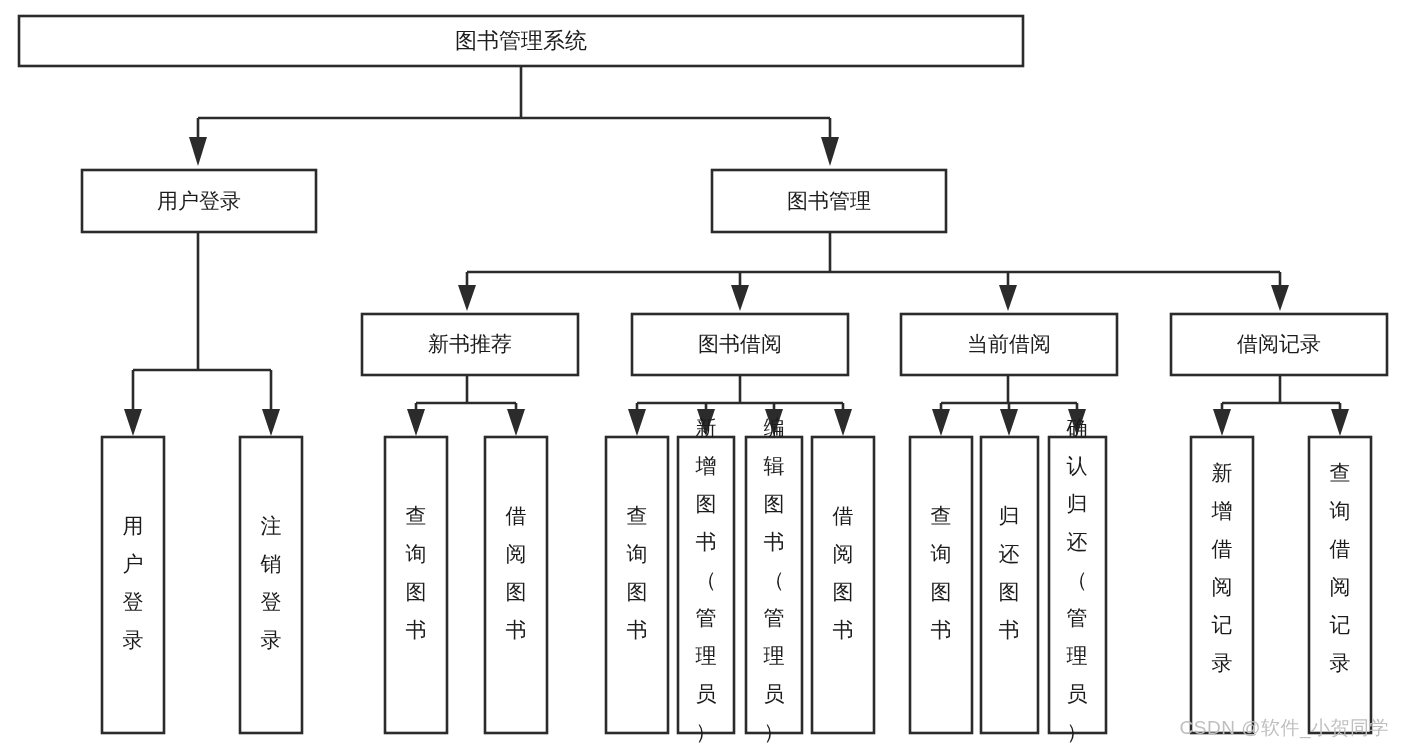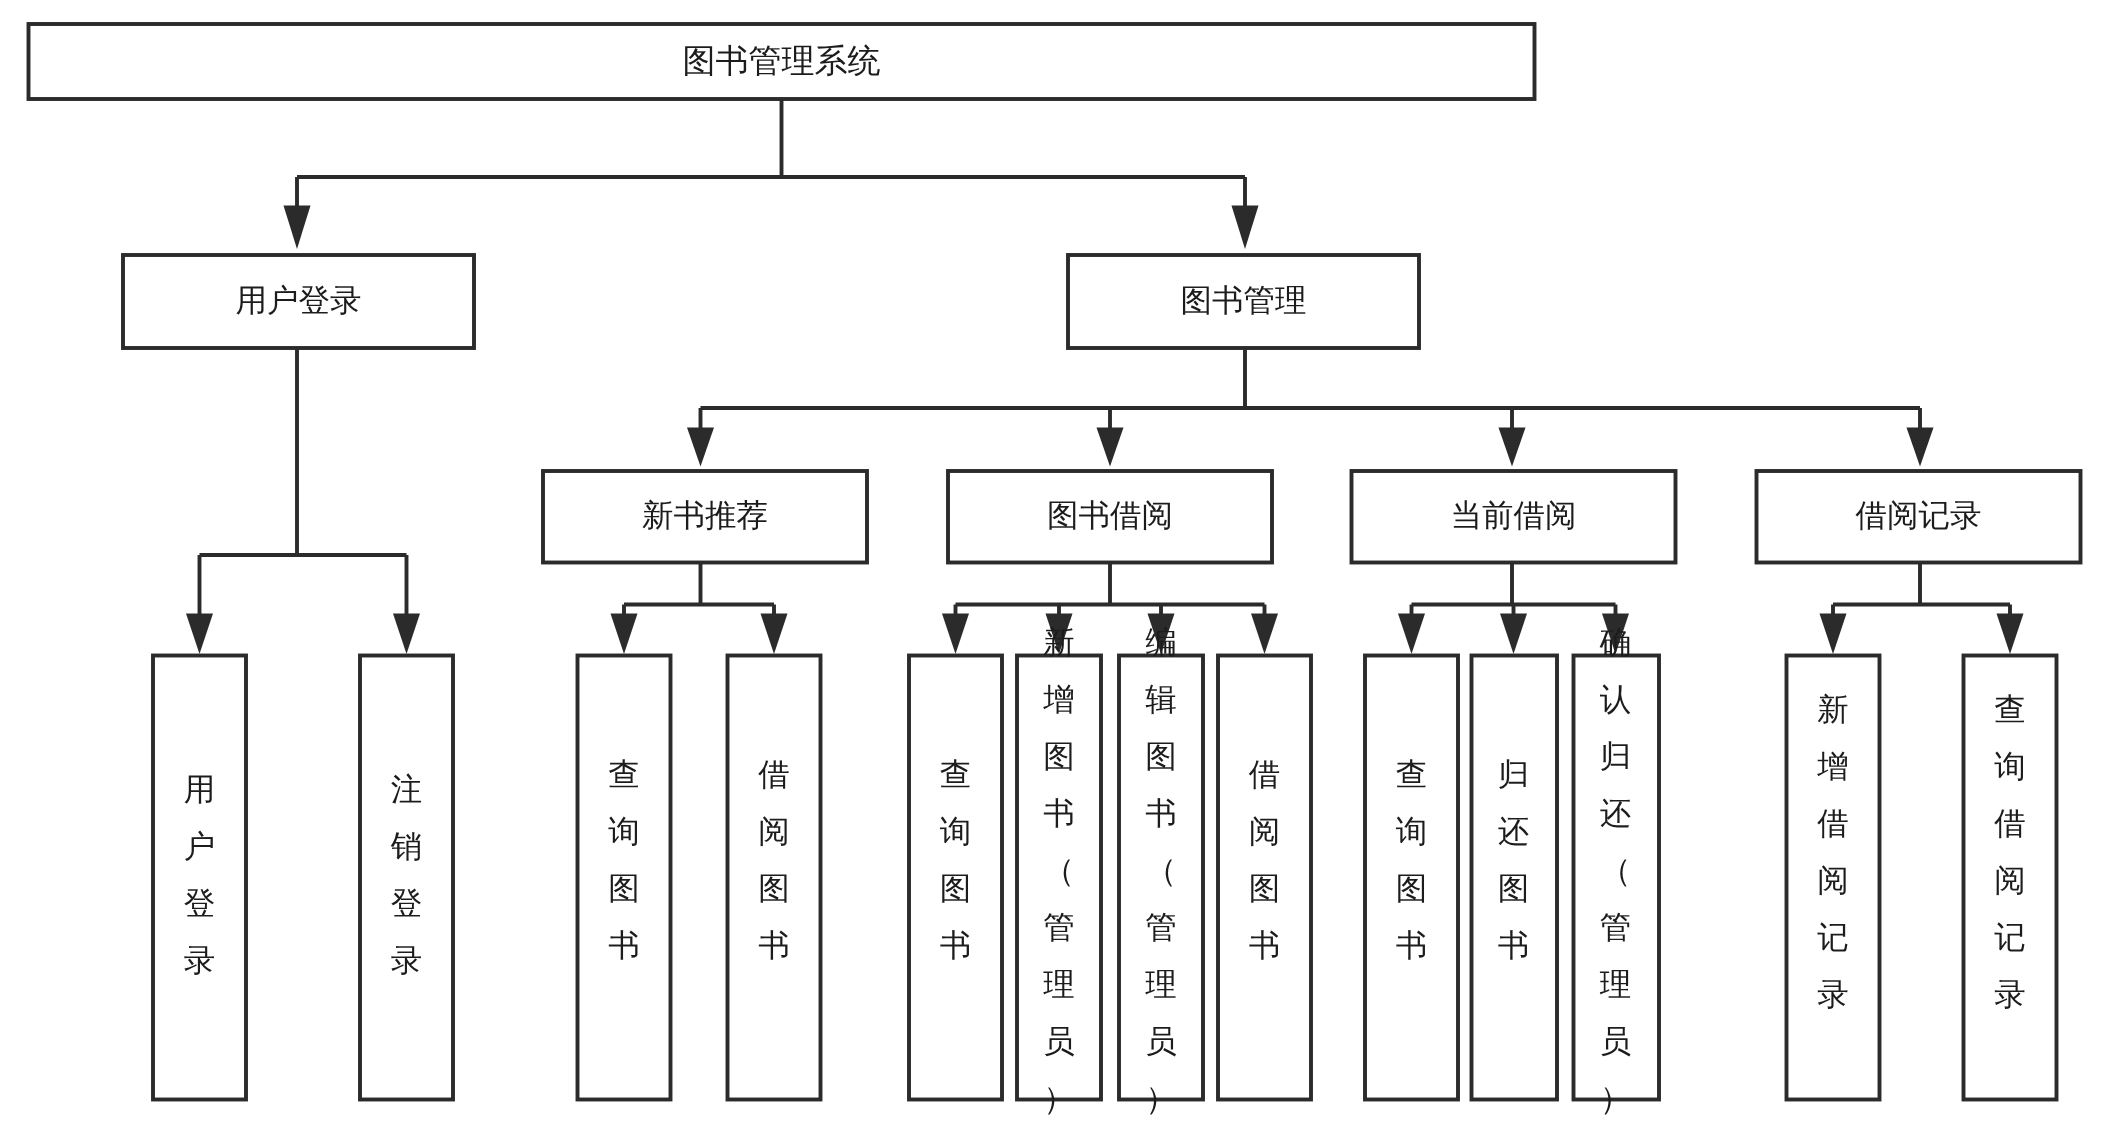--- a/index.html
+++ b/index.html
@@ -245,14 +245,15 @@
       <text class="leaf-label" x="1222"><tspan x="1222" y="480">新</tspan><tspan x="1222" y="518">增</tspan><tspan x="1222" y="556">借</tspan><tspan x="1222" y="594">阅</tspan><tspan x="1222" y="632">记</tspan><tspan x="1222" y="670">录</tspan></text>
     </g>
 
     <g>
       <rect class="node-box" x="1309" y="437" width="62" height="296"></rect>
       <text class="leaf-label" x="1340"><tspan x="1340" y="480">查</tspan><tspan x="1340" y="518">询</tspan><tspan x="1340" y="556">借</tspan><tspan x="1340" y="594">阅</tspan><tspan x="1340" y="632">记</tspan><tspan x="1340" y="670">录</tspan></text>
     </g>
 
   </svg>
 
+  <div class="watermark">CSDN @软件_小贺同学</div>
 
 </div>
 
 </body></html>

